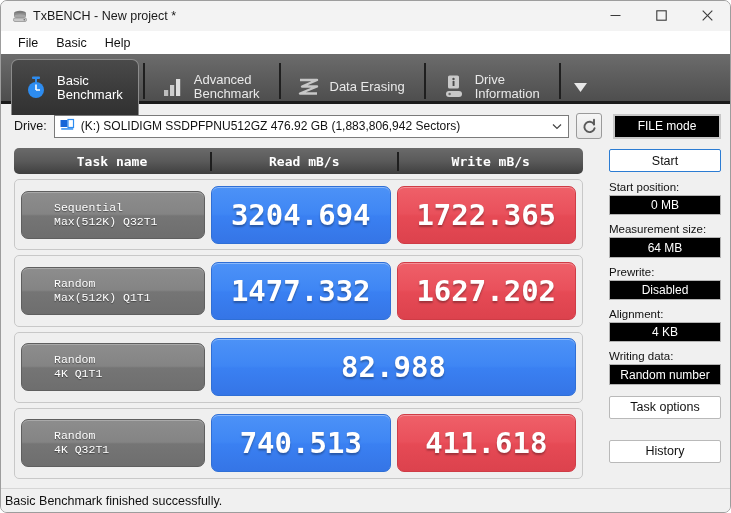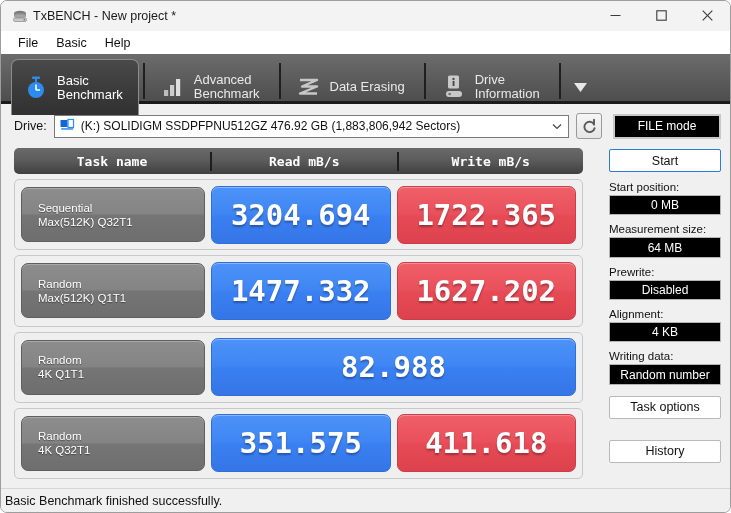--- a/index.html
+++ b/index.html
@@ -179,32 +179,32 @@
     border: 1px solid #c8c8c8;
     border-radius: 5px;
     display: flex;
     align-items: center;
     gap: 6px;
     padding: 0 6px;
     margin-bottom: 5px;
   }
   .task-box {
     flex: 0 0 184px;
-    height: 55px;
+    height: 48px;
     border-radius: 7px;
     border: 1px solid #5f5f5f;
     background: linear-gradient(to bottom,#8d8d8d 0%,#848484 48%,#757575 52%,#6e6e6e 100%);
     box-shadow: inset 0 1px 0 #a9a9a9;
     display: flex;
     align-items: center;
-    padding-left: 16px;
+    padding-left: 32px;
     color: #ffffff;
     font-size: 11.5px;
     line-height: 14px;
-    font-family: Liberation Sans, sans-serif;
+    font-family: Liberation Mono, monospace;
     white-space: pre-line;
     text-shadow: 0 1px 1px rgba(0,0,0,.45);
   }
   .val-box {
     flex: 1 1 0;
     height: 58px;
     border-radius: 7px;
     display: flex;
     align-items: center;
     justify-content: center;
@@ -443,21 +443,21 @@
 
       <div class="res-row">
         <div class="task-box">Random
 4K Q1T1</div>
         <div class="val-box read">82.988</div>
       </div>
 
       <div class="res-row">
         <div class="task-box">Random
 4K Q32T1</div>
-        <div class="val-box read">351.575</div>
+        <div class="val-box read">740.513</div>
         <div class="val-box write">411.618</div>
       </div>
 
     </div>
 
     <div class="sidebar">
       <div class="start-btn">Start</div>
 
       <div class="side-label">Start position:</div>
       <div class="side-value">0 MB</div>

